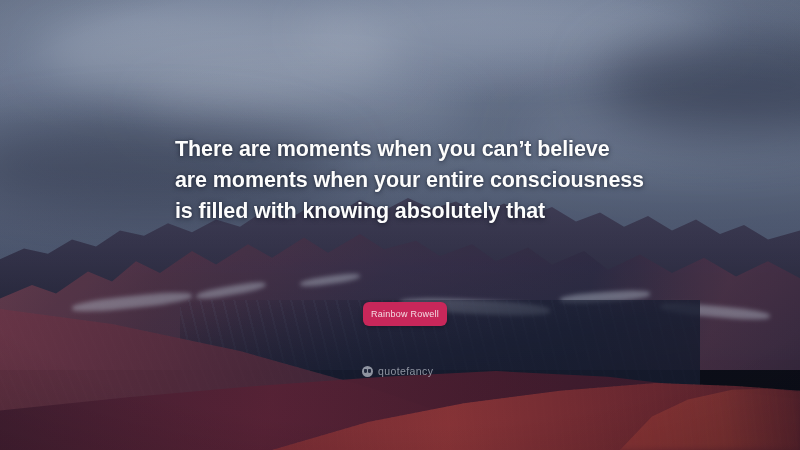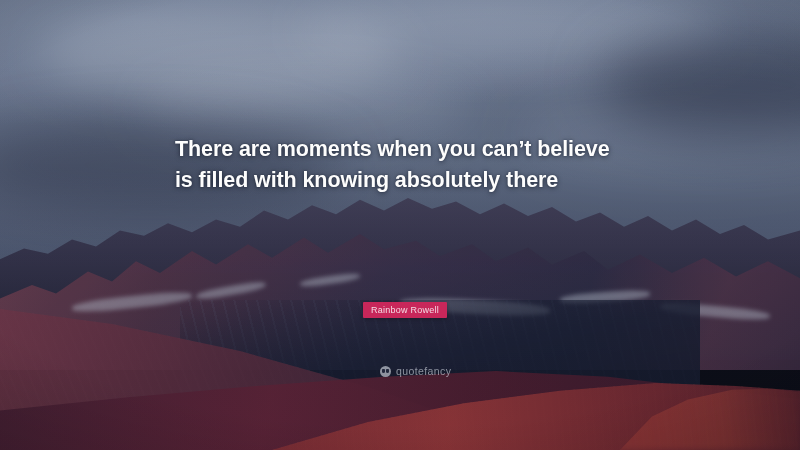--- a/index.html
+++ b/index.html
@@ -150,34 +150,34 @@
     line-height:31px;
     letter-spacing:-.1px;
     color:#fdfdfd;
     text-shadow:0 1px 5px rgba(10,14,28,.55), 0 0 2px rgba(10,14,28,.35);
   }
   .quote .ln { display:block; white-space:nowrap; }
 
   
   .author-badge {
     position:absolute; left:363px; top:302px;
-    height:16px; padding:0 8px;
+    height:24px; padding:0 8px;
     display:flex; align-items:center;
     background:#c8275a;
-    border-radius:1px;
+    border-radius:6px;
     font-size:9px;
     font-weight:400;
     letter-spacing:.25px;
     color:#f4dbe3;
     box-shadow:0 1px 4px rgba(0,0,0,.3);
   }
 
   
   .watermark {
-    position:absolute; left:380px; top:365px;
+    position:absolute; left:362px; top:365px;
     display:flex; align-items:center; gap:5px;
     opacity:.62;
   }
   .wm-mark {
     width:11px; height:11px; border-radius:50%;
     background:#d8dde6;
     display:flex; align-items:center; justify-content:center;
     gap:1px;
   }
   .wm-mark i {
@@ -222,21 +222,22 @@
     <div class="fg fg-mid"></div>
     <div class="fg fg-right"></div>
     <div class="fg-rightlit"></div>
 
     <div class="scrim"></div>
     <div class="vignette"></div>
   </div>
 
   <blockquote class="quote">
     <span class="ln">There are moments when you can’t believe</span>
-    <span class="ln">is filled with knowing absolutely there</span>
+    <span class="ln">are moments when your entire consciousness</span>
+    <span class="ln">is filled with knowing absolutely that</span>
   </blockquote>
 
   <div class="author-badge">
     <span>Rainbow Rowell</span>
   </div>
 
   <div class="watermark">
     <span class="wm-mark">
       <i></i>
         <i></i>

